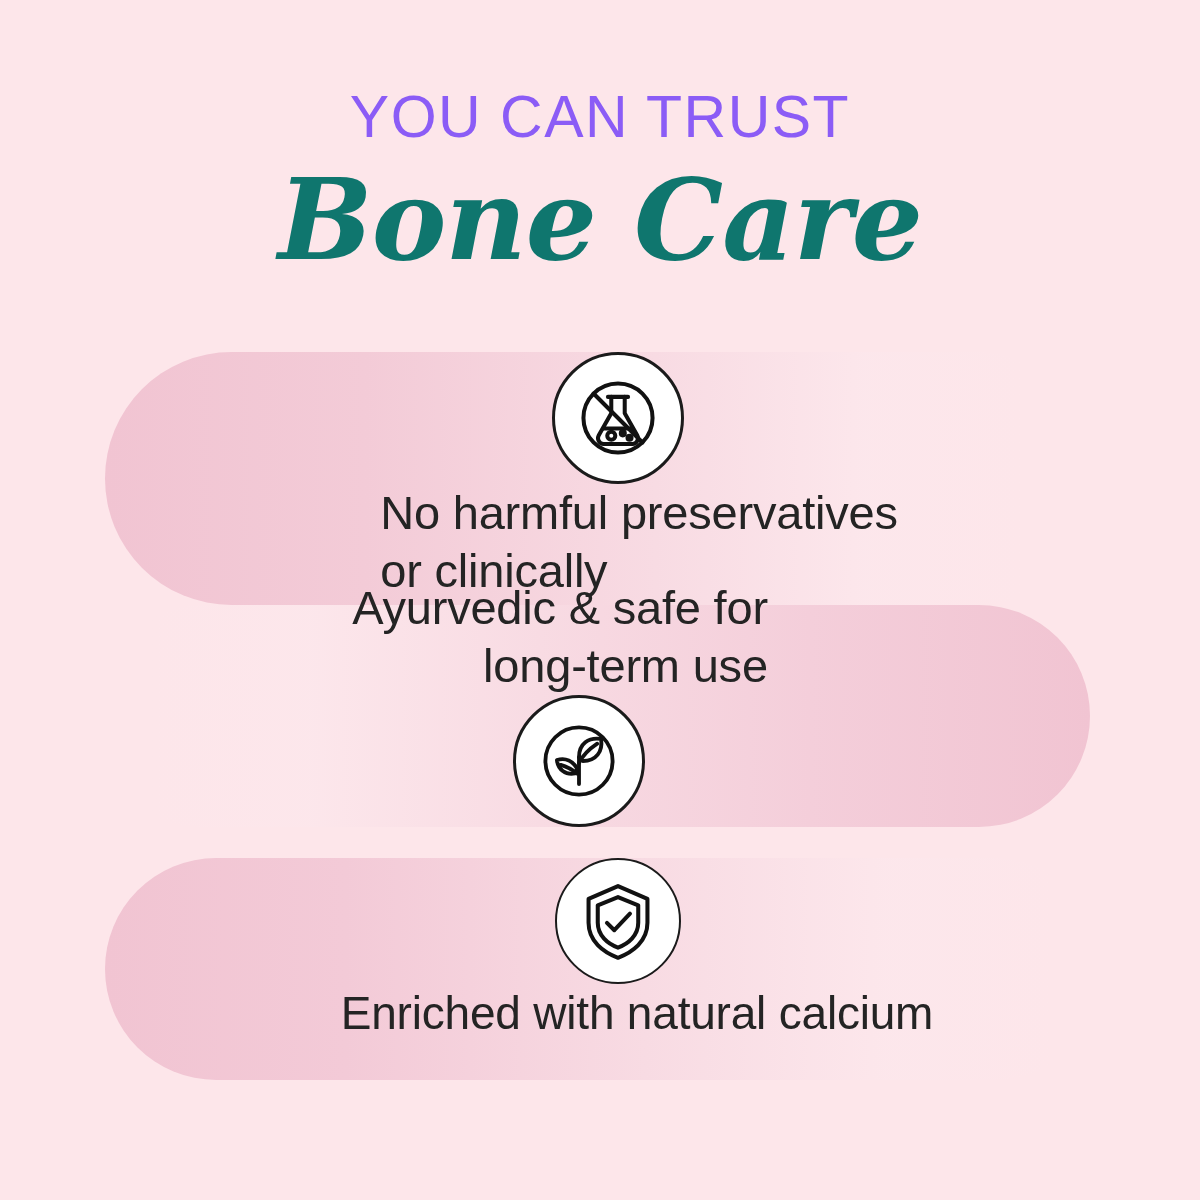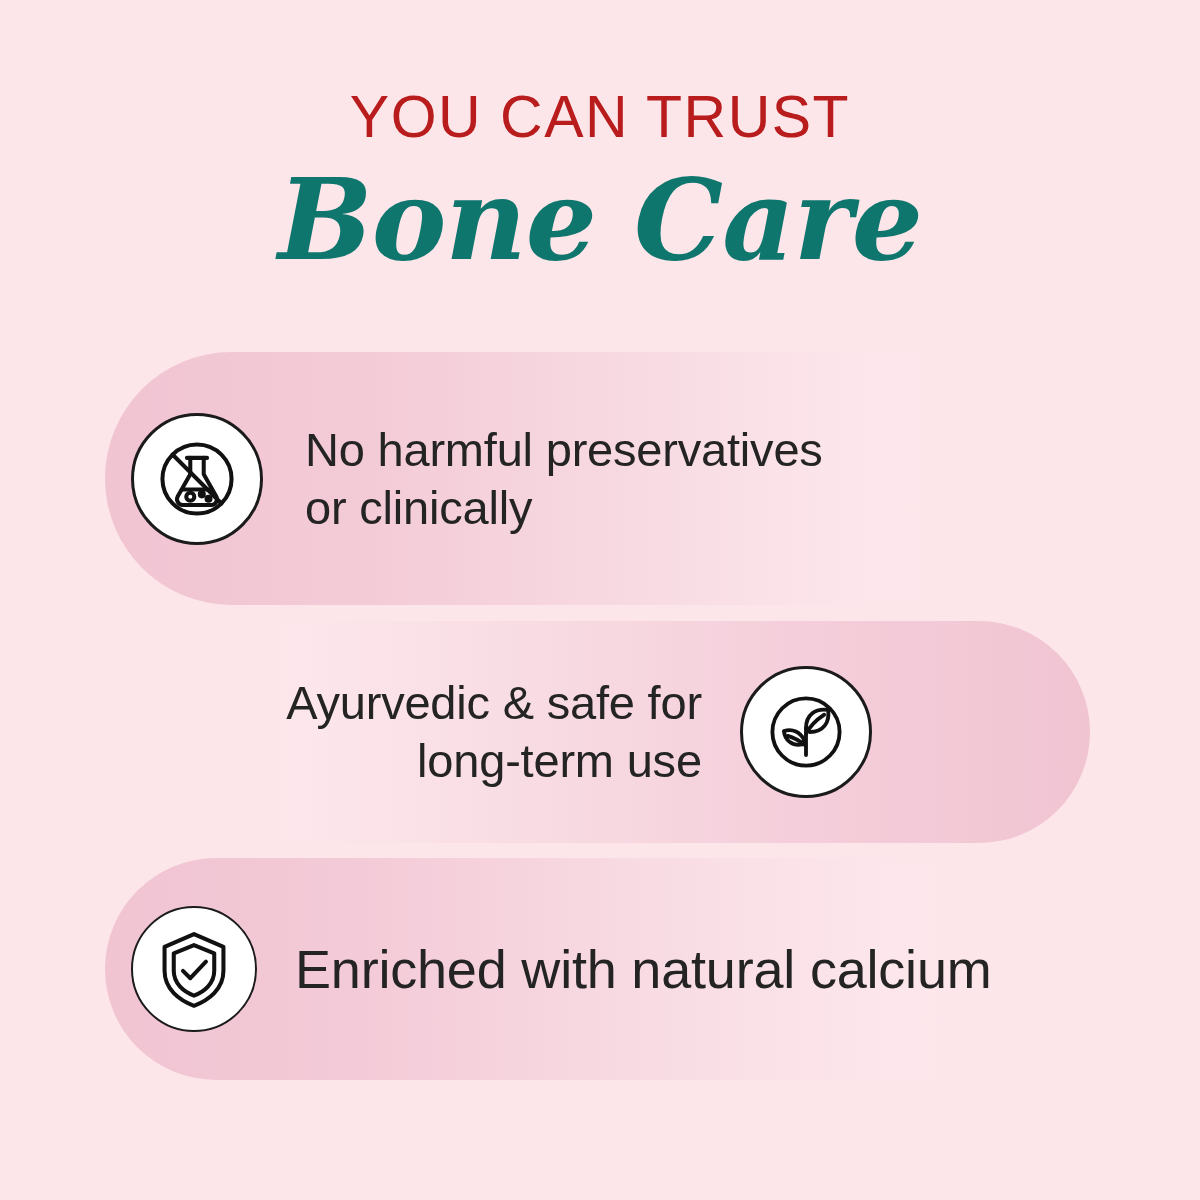--- a/index.html
+++ b/index.html
@@ -29,21 +29,21 @@
     width: 1200px;
     text-align: center;
   }
 
   .eyebrow {
     font-family: "Liberation Sans", sans-serif;
     font-size: 59px;
     line-height: 66px;
     letter-spacing: 1.5px;
     font-weight: 500;
-    color: #b91c1c;
+    color: #8b5cf6;
     white-space: nowrap;
   }
 
   .brand-title {
     font-family: "DejaVu Serif", "Liberation Serif", serif;
     font-style: italic;
     font-weight: bold;
     font-size: 112px;
     line-height: 128px;
     color: #0f766e;
@@ -51,52 +51,53 @@
     margin-top: 6px;
     white-space: nowrap;
   }
 
   
   .card {
     position: absolute;
     display: flex;
     align-items: center;
     box-sizing: border-box;
+    flex-direction: column;
   }
 
   .card-1 {
     left: 105px;
     top: 352px;
     width: 1000px;
     height: 253px;
     border-radius: 127px;
     background: linear-gradient(90deg,
         rgba(241,196,210,1.0) 0%,
         rgba(243,203,215,1.0) 26%,
         rgba(248,219,227,1.0) 55%,
         rgba(252,231,236,0.75) 76%,
         rgba(253,230,234,0.0) 92%);
     padding-left: 26px;
     justify-content: flex-start;
   }
 
   .card-2 {
     left: 90px;
-    top: 621px;
+    top: 605px;
     width: 1000px;
     height: 222px;
     border-radius: 111px;
     background: linear-gradient(90deg,
         rgba(253,230,234,0.0) 6%,
         rgba(252,231,236,0.6) 22%,
         rgba(248,219,227,1.0) 45%,
         rgba(244,206,218,1.0) 72%,
         rgba(241,196,210,1.0) 100%);
     padding-right: 22px;
-    justify-content: center;
+    justify-content: flex-end;
   }
 
   .card-3 {
     left: 105px;
     top: 858px;
     width: 1000px;
     height: 222px;
     border-radius: 111px;
     background: linear-gradient(90deg,
         rgba(241,196,210,1.0) 0%,
@@ -132,21 +133,21 @@
     font-family: "Liberation Sans", sans-serif;
     font-size: 47px;
     line-height: 58px;
     font-weight: 400;
     color: #242424;
     letter-spacing: -0.2px;
     white-space: nowrap;
   }
   .card-1 .card-text { margin-left: 42px; text-align: left; }
   .card-2 .card-text { margin-right: 38px; text-align: right; }
-  .card-3 .card-text { margin-left: 38px; text-align: left; font-size: 54px; }
+  .card-3 .card-text { margin-left: 38px; text-align: left; font-size: 46px; }
 
   .card-text .line { display: block; }
 </style>
 </head>
 <body>
 
 <div id="poster">
 
   <div class="heading-block">
     <div class="eyebrow">YOU CAN TRUST</div>

